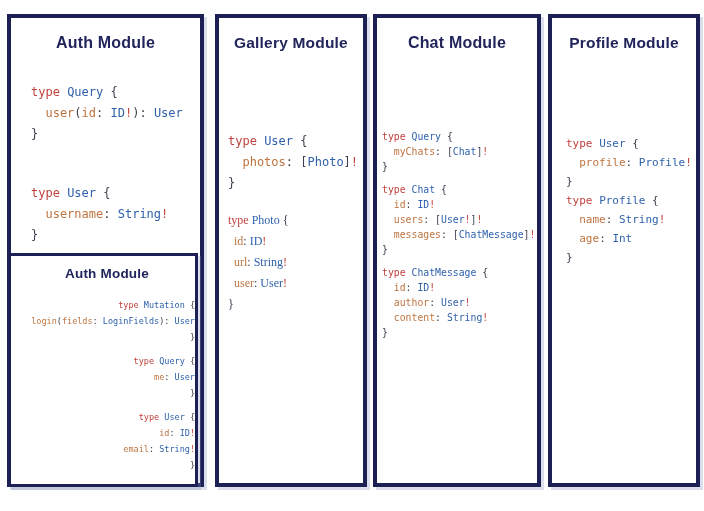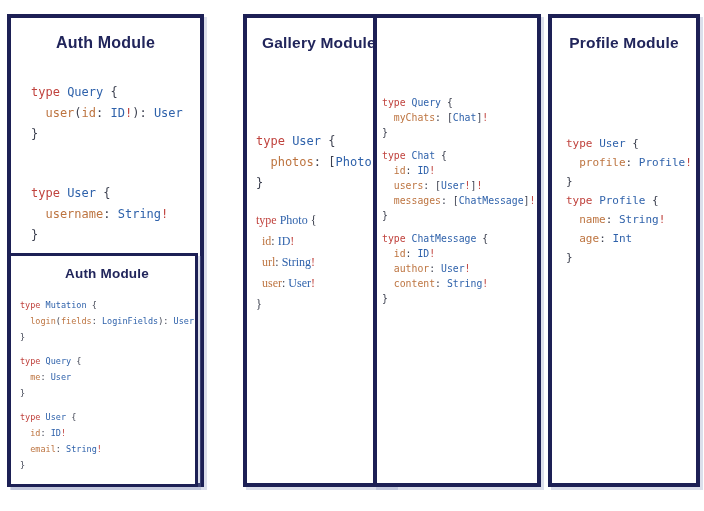--- a/index.html
+++ b/index.html
@@ -25,56 +25,57 @@
   .tok-t{color:var(--c-t);}
   .tok-f{color:var(--c-f);}
   .tok-p{color:var(--c-p);}
   .tok-b{color:var(--c-b);}
 
   #panel-user{left:7px;top:14px;width:197px;height:473px;}
   #panel-user .title{margin-top:16px;font-size:16px;}
   #panel-user .code{margin:30px 0 0 20px;font-size:12px;line-height:21px;}
   #panel-user .block + .block{margin-top:38px;}
 
-  #panel-gallery{left:215px;top:14px;width:152px;height:473px;margin-left:28px;}
+  #panel-gallery{left:215px;top:14px;width:152px;height:473px;}
   #panel-gallery .title{margin-top:16px;font-size:15.5px;}
   #panel-gallery .code{margin:79px 0 0 9px;font-size:12px;line-height:21px;}
   #panel-gallery .block + .block{margin-top:16px;font-family:Liberation Serif, serif;}
 
   #panel-chat{left:373px;top:14px;width:168px;height:473px;}
   #panel-chat .title{margin-top:16px;font-size:16px;}
   #panel-chat .code{margin:77px 0 0 5px;font-size:9.8px;line-height:15px;}
   #panel-chat .block + .block{margin-top:8px;}
 
   #panel-profile{left:548px;top:14px;width:152px;height:473px;}
   #panel-profile .title{margin-top:16px;font-size:15.5px;}
   #panel-profile .code{margin:82px 0 0 14px;font-size:11px;line-height:19px;}
   #panel-profile .block + .block{}
 
   #panel-auth{left:8px;top:253px;width:190px;height:234px;border-width:3px;z-index:3;}
   #panel-auth .title{margin-top:10px;font-size:13.5px;padding-left:8px;}
-  #panel-auth .code{margin:16px 0 0 9px;font-size:8.5px;line-height:16px;}
+  #panel-auth .code{margin:16px 0 0 9px;font-size:8.5px;line-height:16px;text-align:right;}
   #panel-auth .block + .block{margin-top:8px;}
 </style>
 </head>
 <body>
 
 <div class="stage">
 
   <div class="panel" id="panel-user">
     <h2 class="title">Auth Module</h2>
     <div class="code"><div class="block"><div class="line"><span class="tok-k">type </span><span class="tok-t">Query </span><span class="tok-p">{</span></div><div class="line"><span class="tok-f">  user</span><span class="tok-p">(</span><span class="tok-f">id</span><span class="tok-p">: </span><span class="tok-t">ID</span><span class="tok-b">!</span><span class="tok-p">): </span><span class="tok-t">User</span></div><div class="line"><span class="tok-p">}</span></div></div><div class="block"><div class="line"><span class="tok-k">type </span><span class="tok-t">User </span><span class="tok-p">{</span></div><div class="line"><span class="tok-f">  username</span><span class="tok-p">: </span><span class="tok-t">String</span><span class="tok-b">!</span></div><div class="line"><span class="tok-p">}</span></div></div></div>
   </div>
 
   <div class="panel" id="panel-gallery">
     <h2 class="title">Gallery Module</h2>
     <div class="code"><div class="block"><div class="line"><span class="tok-k">type </span><span class="tok-t">User </span><span class="tok-p">{</span></div><div class="line"><span class="tok-f">  photos</span><span class="tok-p">: [</span><span class="tok-t">Photo</span><span class="tok-p">]</span><span class="tok-b">!</span></div><div class="line"><span class="tok-p">}</span></div></div><div class="block"><div class="line"><span class="tok-k">type </span><span class="tok-t">Photo </span><span class="tok-p">{</span></div><div class="line"><span class="tok-f">  id</span><span class="tok-p">: </span><span class="tok-t">ID</span><span class="tok-b">!</span></div><div class="line"><span class="tok-f">  url</span><span class="tok-p">: </span><span class="tok-t">String</span><span class="tok-b">!</span></div><div class="line"><span class="tok-f">  user</span><span class="tok-p">: </span><span class="tok-t">User</span><span class="tok-b">!</span></div><div class="line"><span class="tok-p">}</span></div></div></div>
   </div>
 
   <div class="panel" id="panel-chat">
+    <h2 class="title">Chat Module</h2>
     <div class="code"><div class="block"><div class="line"><span class="tok-k">type </span><span class="tok-t">Query </span><span class="tok-p">{</span></div><div class="line"><span class="tok-f">  myChats</span><span class="tok-p">: [</span><span class="tok-t">Chat</span><span class="tok-p">]</span><span class="tok-b">!</span></div><div class="line"><span class="tok-p">}</span></div></div><div class="block"><div class="line"><span class="tok-k">type </span><span class="tok-t">Chat </span><span class="tok-p">{</span></div><div class="line"><span class="tok-f">  id</span><span class="tok-p">: </span><span class="tok-t">ID</span><span class="tok-b">!</span></div><div class="line"><span class="tok-f">  users</span><span class="tok-p">: [</span><span class="tok-t">User</span><span class="tok-b">!</span><span class="tok-p">]</span><span class="tok-b">!</span></div><div class="line"><span class="tok-f">  messages</span><span class="tok-p">: [</span><span class="tok-t">ChatMessage</span><span class="tok-p">]</span><span class="tok-b">!</span></div><div class="line"><span class="tok-p">}</span></div></div><div class="block"><div class="line"><span class="tok-k">type </span><span class="tok-t">ChatMessage </span><span class="tok-p">{</span></div><div class="line"><span class="tok-f">  id</span><span class="tok-p">: </span><span class="tok-t">ID</span><span class="tok-b">!</span></div><div class="line"><span class="tok-f">  author</span><span class="tok-p">: </span><span class="tok-t">User</span><span class="tok-b">!</span></div><div class="line"><span class="tok-f">  content</span><span class="tok-p">: </span><span class="tok-t">String</span><span class="tok-b">!</span></div><div class="line"><span class="tok-p">}</span></div></div></div>
   </div>
 
   <div class="panel" id="panel-profile">
     <h2 class="title">Profile Module</h2>
     <div class="code"><div class="block"><div class="line"><span class="tok-k">type </span><span class="tok-t">User </span><span class="tok-p">{</span></div><div class="line"><span class="tok-f">  profile</span><span class="tok-p">: </span><span class="tok-t">Profile</span><span class="tok-b">!</span></div><div class="line"><span class="tok-p">}</span></div></div><div class="block"><div class="line"><span class="tok-k">type </span><span class="tok-t">Profile </span><span class="tok-p">{</span></div><div class="line"><span class="tok-f">  name</span><span class="tok-p">: </span><span class="tok-t">String</span><span class="tok-b">!</span></div><div class="line"><span class="tok-f">  age</span><span class="tok-p">: </span><span class="tok-t">Int</span></div><div class="line"><span class="tok-p">}</span></div></div></div>
   </div>
 
   <div class="panel" id="panel-auth">
     <h2 class="title">Auth Module</h2>

